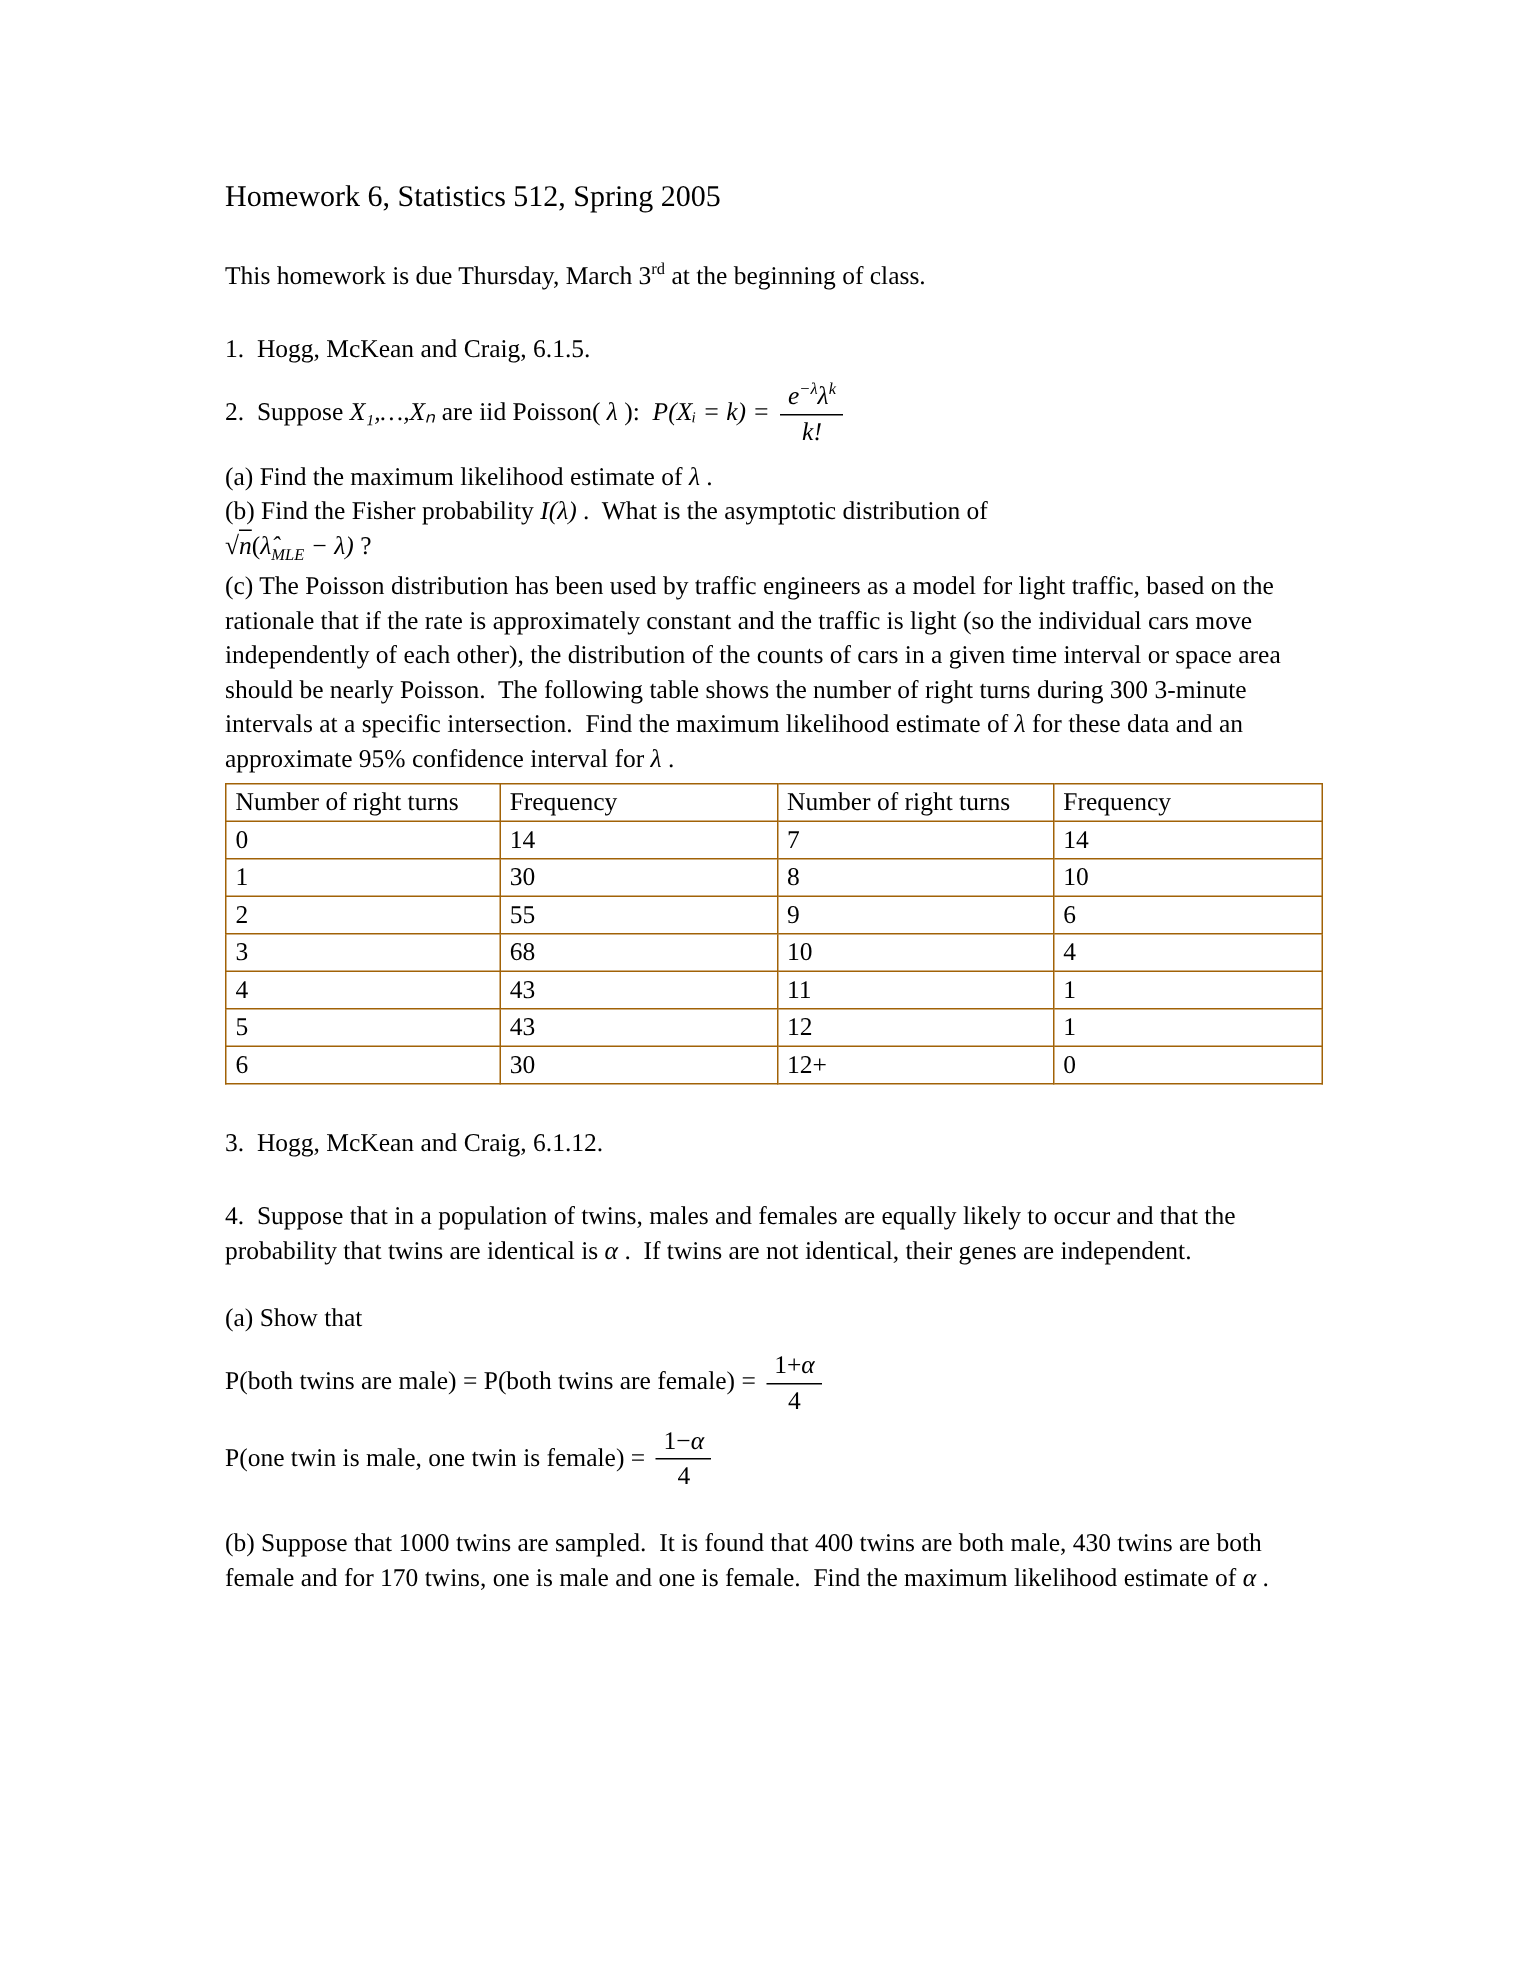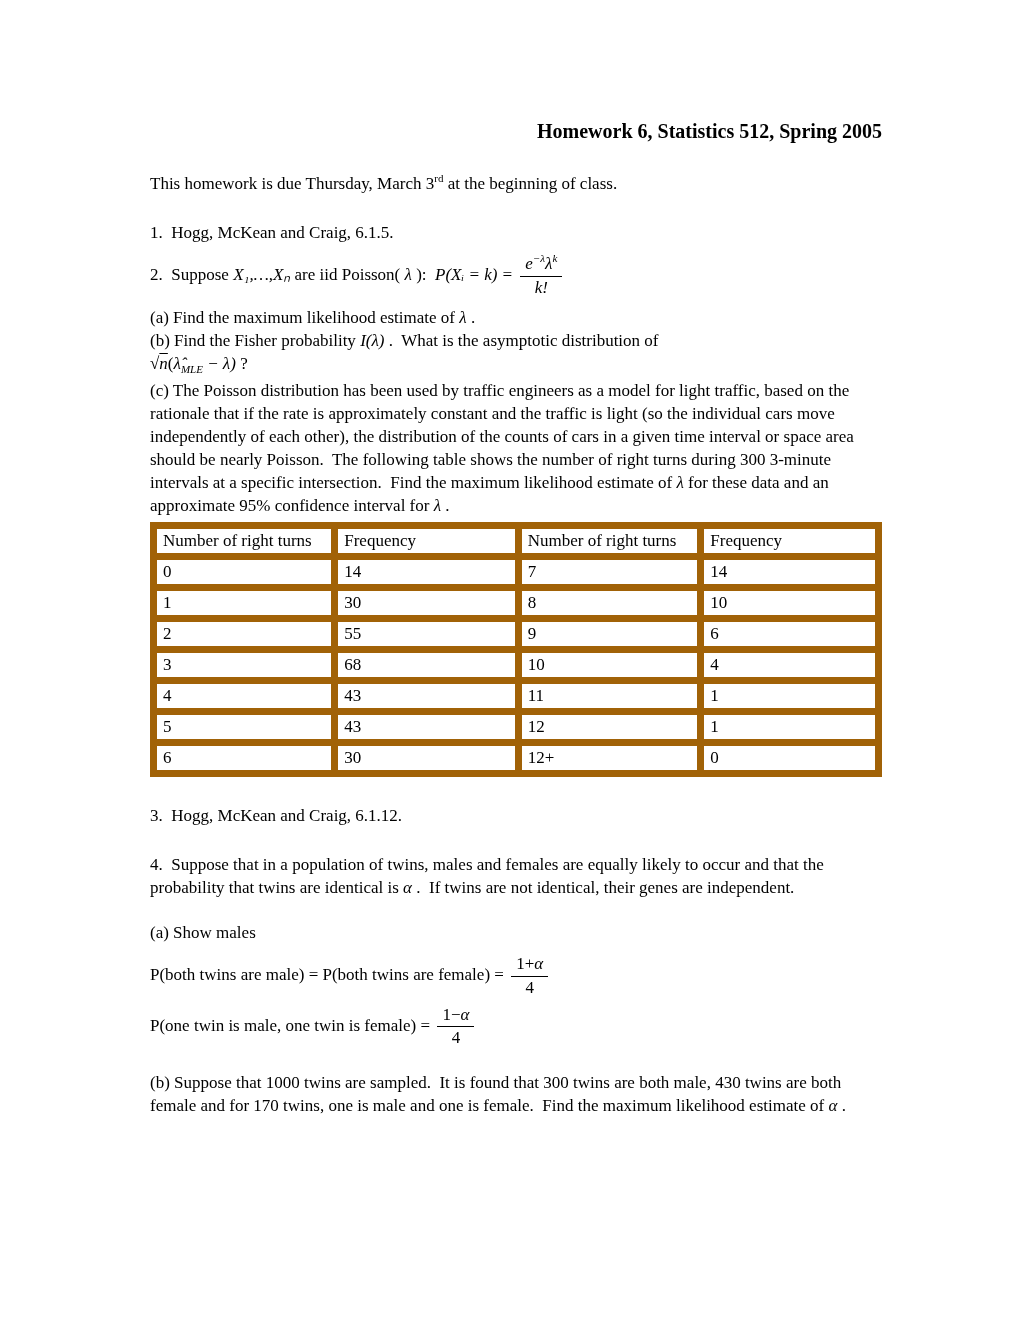--- a/index.html
+++ b/index.html
@@ -6,21 +6,21 @@
   html, body { margin: 0; padding: 0; }
   body {
     width: 1020px; height: 1320px;
     background: #ffffff; color: #000000;
     font-family: "Liberation Serif", serif;
     font-size: 17px;
     overflow: hidden;
   }
   .page { padding: 118px 138px 40px 150px; }
   .title {
-    text-align: right; font-weight: bold; font-size: 20px;
+    text-align: left; font-weight: normal; font-size: 20px;
     margin: 0 0 28px 0;
   }
   p { margin: 0; line-height: 1.35; white-space: pre-wrap; }
   .mb-lg { margin-bottom: 26px; }
   .mb-md { margin-bottom: 22px; }
   .mb-sm { margin-bottom: 8px; }
   .mb-xs { margin-bottom: 4px; }
   .mi { font-style: italic; }
   sup { font-size: 11px; line-height: 0; }
   sub { font-size: 11px; line-height: 0; }
@@ -29,21 +29,21 @@
     display: inline-block; vertical-align: middle;
     text-align: center; line-height: 1.1; margin: 2px 3px;
   }
   .frac-num { display: block; border-bottom: 1px solid #000; padding: 0 5px 2px; }
   .frac-den { display: block; padding-top: 2px; }
   table {
     border-collapse: collapse; width: 100%;
     margin: 2px 0 28px 0;
   }
   th, td {
-    border: 7px solid #a16207;
+    border: 1px solid #a16207;
     font-weight: normal; text-align: left; vertical-align: top;
     padding: 1px 6px; font-size: 17px; line-height: 1.3;
   }
   col.c1 { width: 25%; } col.c2 { width: 25.3%; }
   col.c3 { width: 25.2%; } col.c4 { width: 24.5%; }
 </style>
 </head>
 <body>
 
 <div class="page">
@@ -120,22 +120,22 @@
       <td>12+</td>
       <td>0</td>
     </tr>
   </tbody>
     </table>
 
   <p class="mb-lg">3.  Hogg, McKean and Craig, 6.1.12.</p>
 
   <p class="mb-md"><span>4.  Suppose that in a population of twins, males and females are equally likely to occur and that the probability that twins are identical is </span><span class="mi">α</span><span> .  If twins are not identical, their genes are independent.</span></p>
 
-  <p class="mb-sm">(a) Show males</p>
+  <p class="mb-sm">(a) Show that</p>
 
   <p class="mb-xs"><span>P(both twins are male) = P(both twins are female) = </span><span class="frac"><span class="frac-num"><span>1+</span><span class="mi">α</span></span><span class="frac-den">4</span></span></p>
 
   <p class="mb-md"><span>P(one twin is male, one twin is female) = </span><span class="frac"><span class="frac-num"><span>1−</span><span class="mi">α</span></span><span class="frac-den">4</span></span></p>
 
-  <p class="mb-md"><span>(b) Suppose that 1000 twins are sampled.  It is found that 300 twins are both male, 430 twins are both female and for 170 twins, one is male and one is female.  Find the maximum likelihood estimate of </span><span class="mi">α</span><span> .</span></p>
+  <p class="mb-md"><span>(b) Suppose that 1000 twins are sampled.  It is found that 400 twins are both male, 430 twins are both female and for 170 twins, one is male and one is female.  Find the maximum likelihood estimate of </span><span class="mi">α</span><span> .</span></p>
 
 
 </div>
 
 </body></html>

